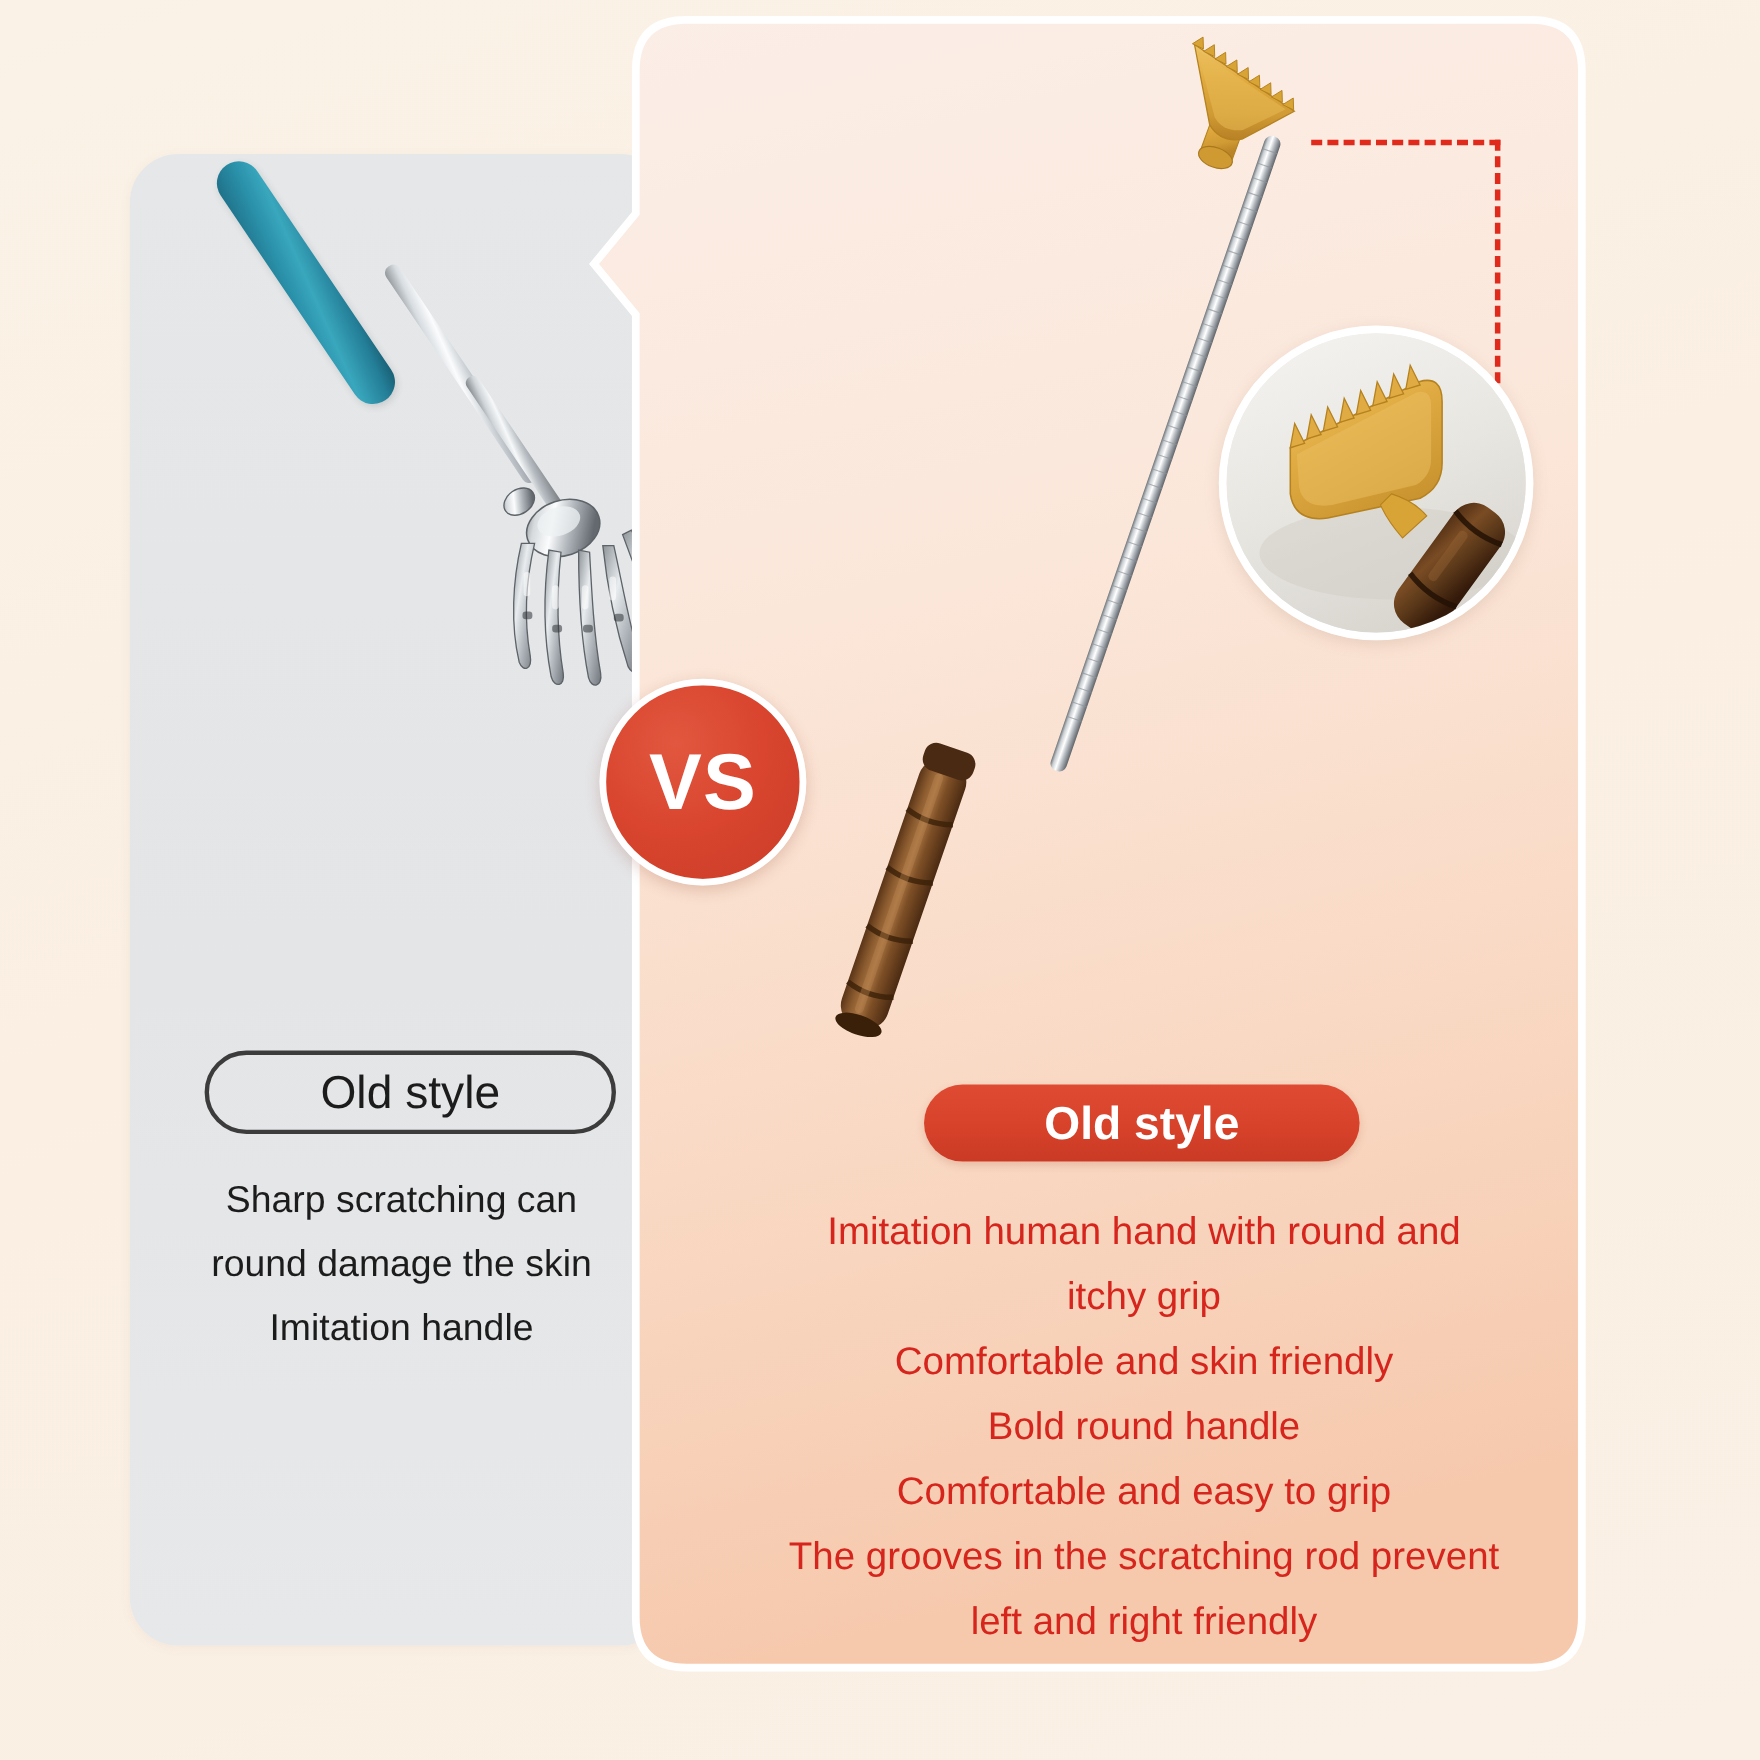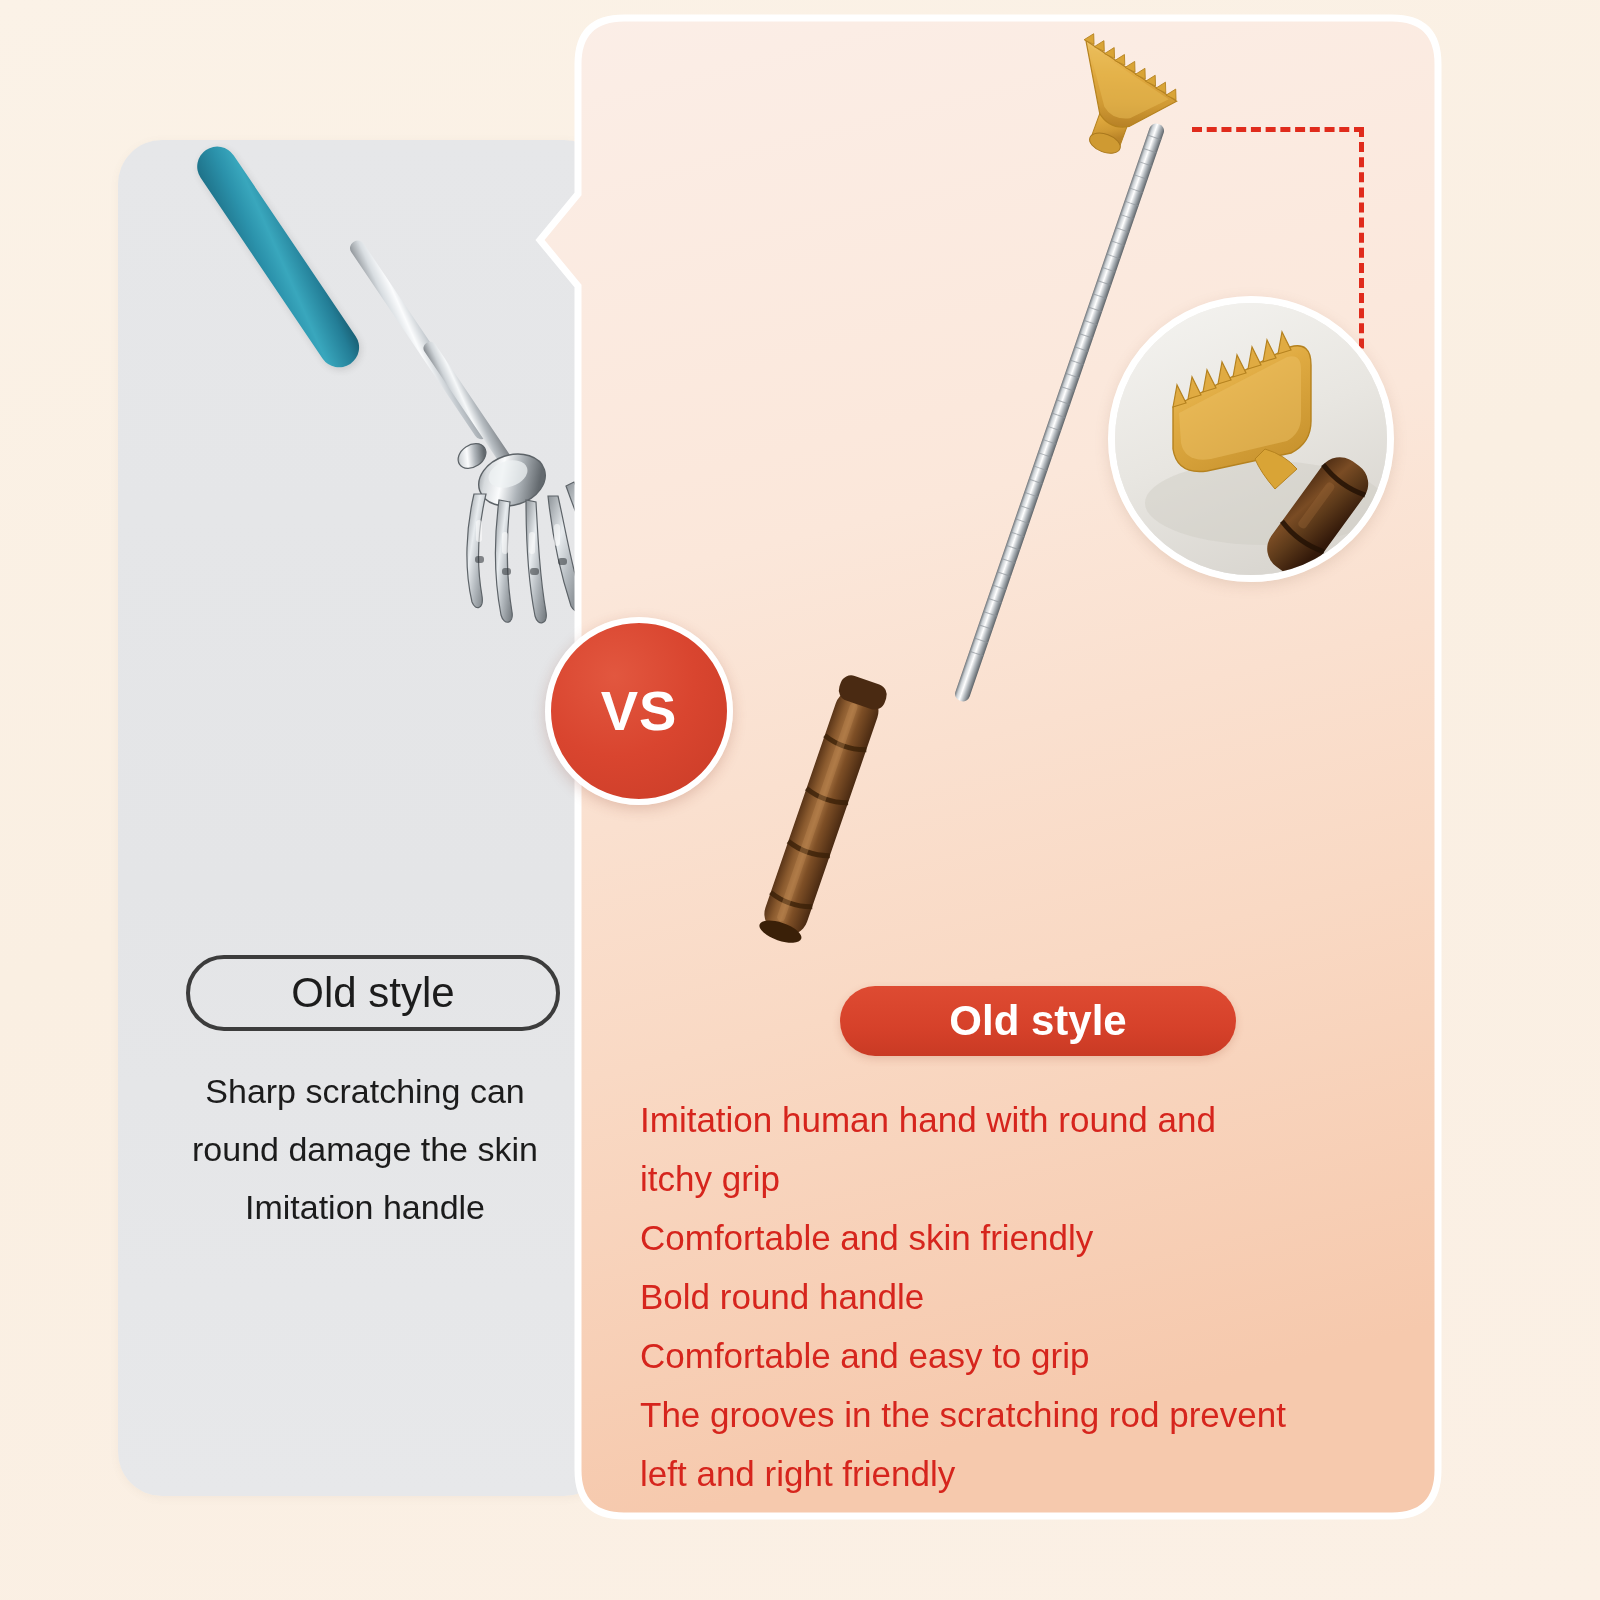--- a/index.html
+++ b/index.html
@@ -123,21 +123,21 @@
     border: 6px solid #ffffff;
     box-sizing: border-box;
     display: flex;
     align-items: center;
     justify-content: center;
     box-shadow: 0 4px 14px rgba(140,60,40,0.22);
     z-index: 40;
   }
   .vs-badge span {
     color: #ffffff;
-    font-size: 56px;
+    font-size: 72px;
     font-weight: bold;
     letter-spacing: 1px;
     line-height: 1;
     font-family: "Liberation Sans", sans-serif;
   }
 
   
   .pill-outline {
     position: absolute;
     left: 186px;
@@ -192,21 +192,21 @@
     font-weight: bold;
     color: #ffffff;
     font-family: "Liberation Sans", sans-serif;
   }
 
   .right-lines {
     position: absolute;
     left: 640px;
     top: 1090px;
     width: 800px;
-    text-align: left;
+    text-align: center;
     z-index: 20;
   }
   .right-lines div {
     font-size: 35px;
     color: #d6251d;
     line-height: 59px;
     font-family: "Liberation Sans", sans-serif;
     white-space: nowrap;
   }
 

